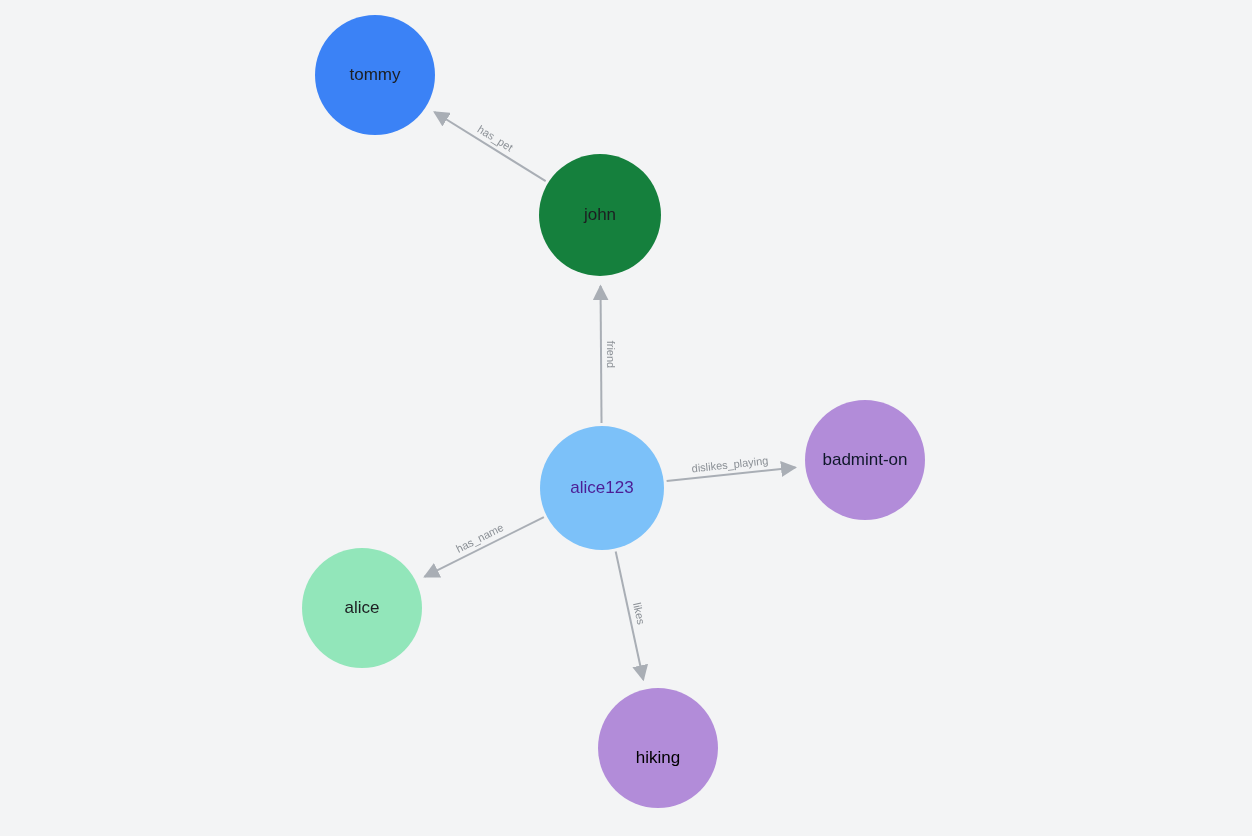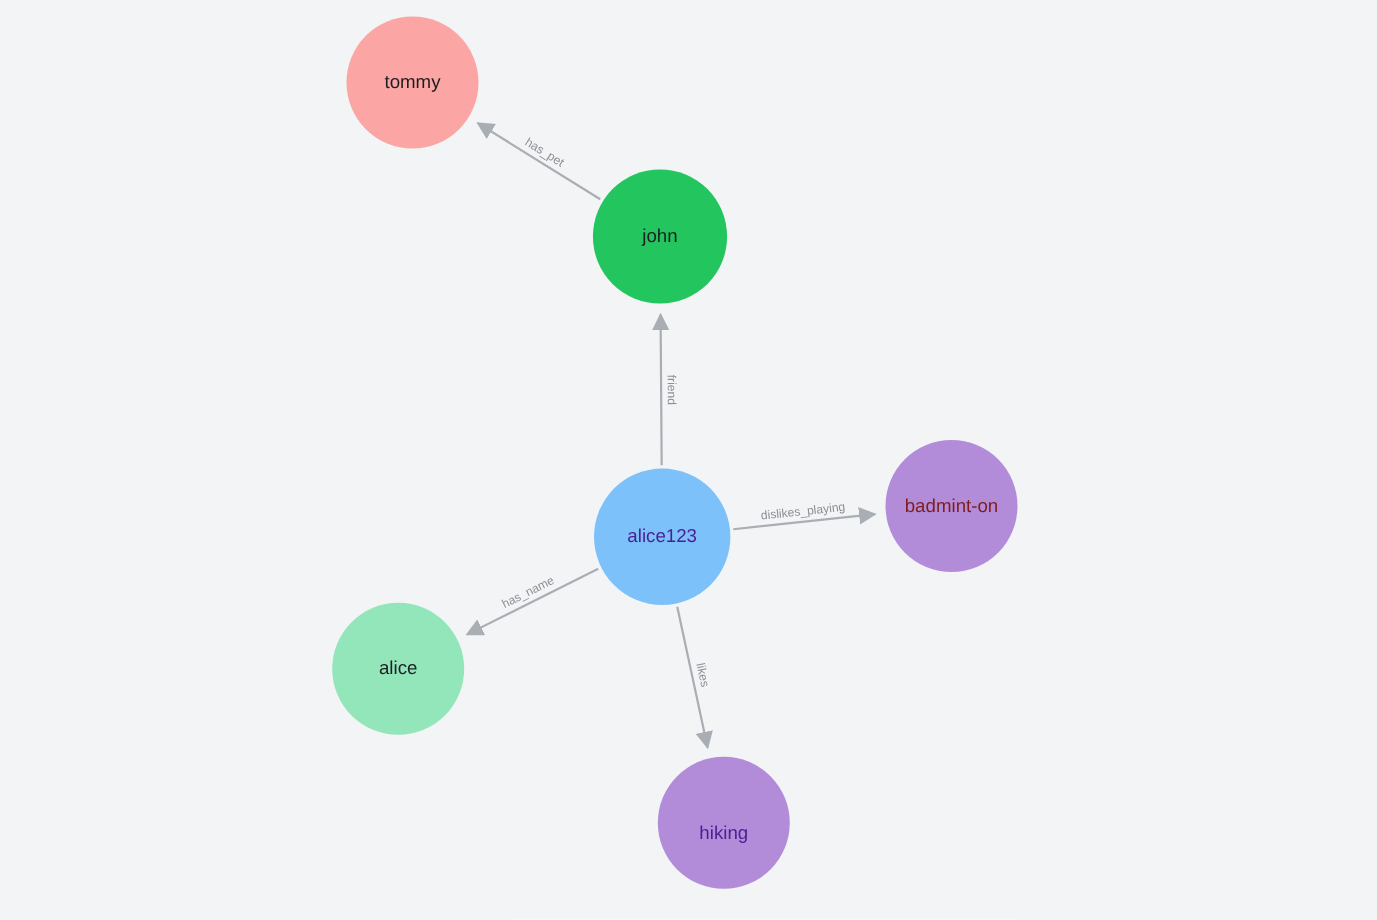--- a/index.html
+++ b/index.html
@@ -57,32 +57,32 @@
       <line x1="601.5238223019579" y1="423.0017442172493" x2="600.5201325624768" y2="285.9980947780815" class="edge" stroke="#a9aeb5" marker-end="url(#arrow)"></line>
       <text transform="translate(601.0219774322173,354.4999194976654) rotate(89.58025820866466)" y="-6" text-anchor="middle" class="edge-label" fill="#8b9096">friend</text>
       <line x1="666.6347291063638" y1="481.1187360647217" x2="795.3933686546851" y2="467.4105919302997" class="edge" stroke="#a9aeb5" marker-end="url(#arrow)"></line>
       <text transform="translate(731.0140488805245,474.2646639975107) rotate(-6.0770397028953145)" y="-6" text-anchor="middle" class="edge-label" fill="#8b9096">dislikes_playing</text>
       <line x1="543.8622325850055" y1="517.0688837074972" x2="424.6099033699941" y2="576.695048315003" class="edge" stroke="#a9aeb5" marker-end="url(#arrow)"></line>
       <text transform="translate(484.2360679774998,546.8819660112501) rotate(-26.565051177077976)" y="-6" text-anchor="middle" class="edge-label" fill="#8b9096">has_name</text>
       <line x1="615.6861449364308" y1="551.5428157762859" x2="643.2610746838437" y2="679.569275317846" class="edge" stroke="#a9aeb5" marker-end="url(#arrow)"></line>
       <text transform="translate(629.4736098101373,615.5560455470659) rotate(77.84505830277779)" y="-6" text-anchor="middle" class="edge-label" fill="#8b9096">likes</text>
     </svg>
   <div>
-      <div class="node" style="left: 315px; top: 15px; width: 120px; height: 120px; background: #fca5a5; justify-content: center;">
+      <div class="node" style="left: 315px; top: 15px; width: 120px; height: 120px; background: #3b82f6; justify-content: center;">
         <span class="node-label" style="color: rgb(28, 30, 33);">tommy</span>
       </div>
-      <div class="node" style="left: 539px; top: 154px; width: 122px; height: 122px; background: #22c55e;">
+      <div class="node" style="left: 539px; top: 154px; width: 122px; height: 122px; background: #15803d;">
         <span class="node-label" style="color: rgb(28, 30, 33);">john</span>
       </div>
       <div class="node" style="left: 540px; top: 426px; width: 124px; height: 124px; background: rgb(124, 193, 249);">
         <span class="node-label" style="color: #4c1d95;">alice123</span>
       </div>
       <div class="node" style="left: 805px; top: 400px; width: 120px; height: 120px; background: rgb(178, 140, 217);">
-        <span class="node-label" style="color: #7f1d1d;">badmint-on</span>
+        <span class="node-label" style="color: #0f172a;">badmint-on</span>
       </div>
       <div class="node" style="left: 302px; top: 548px; width: 120px; height: 120px; background: rgb(146, 230, 186); align-items: center;">
         <span class="node-label" style="color: rgb(28, 30, 33);">alice</span>
       </div>
       <div class="node" style="left: 598px; top: 688px; width: 120px; height: 120px; background: rgb(178, 140, 217);">
-        <span class="node-label" style="color: #4c1d95; margin-top: 20px;">hiking</span>
+        <span class="node-label" style="color: #000000; margin-top: 20px;">hiking</span>
       </div>
     </div>
 </div>
 
 </body></html>

